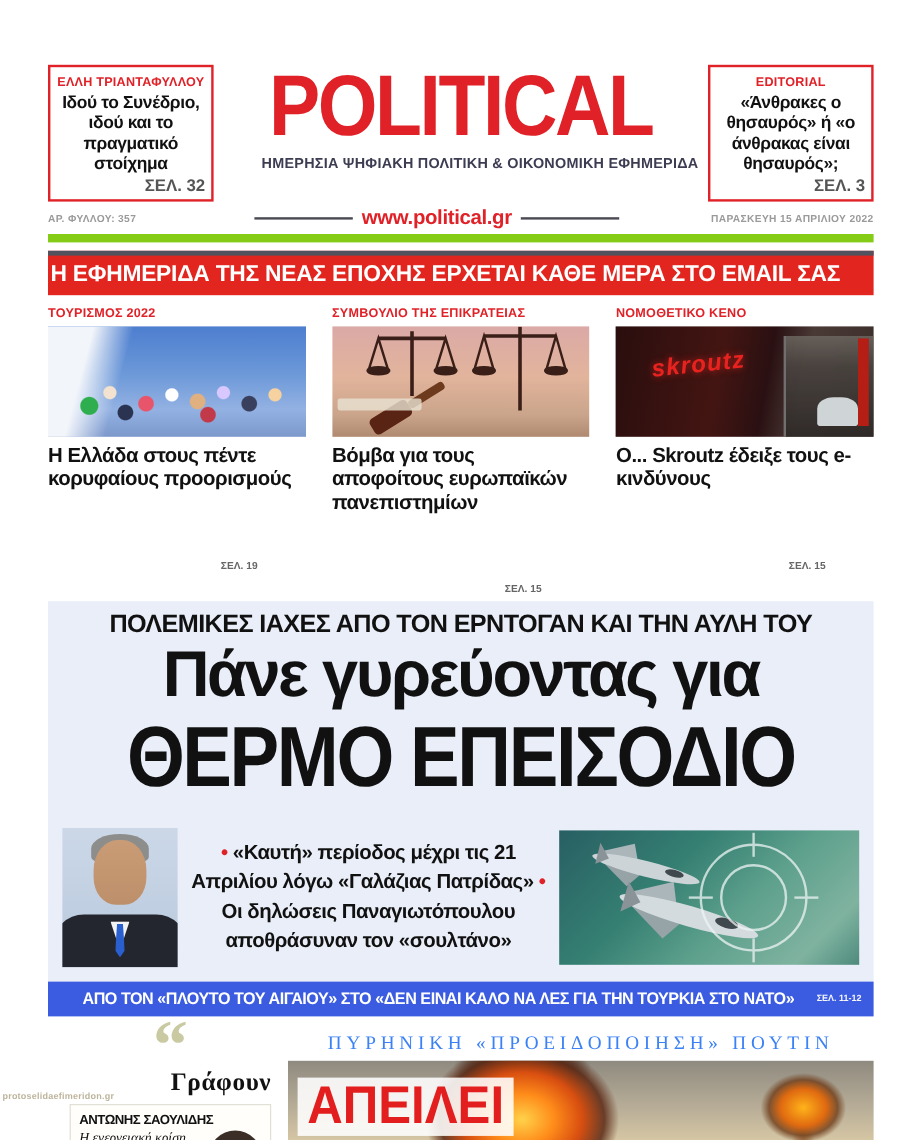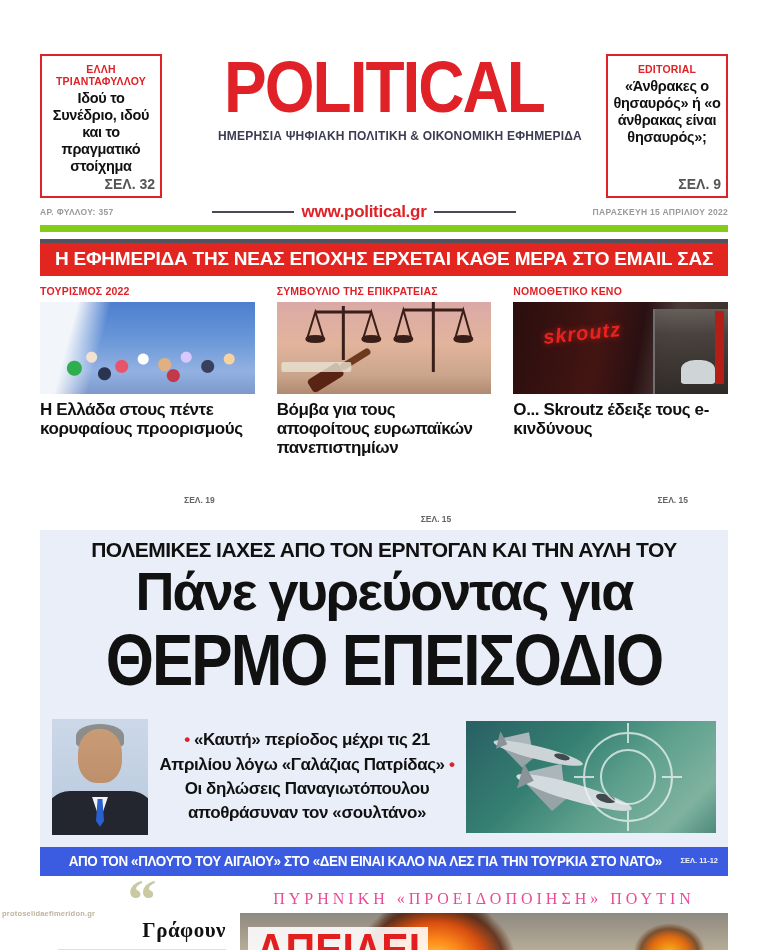--- a/index.html
+++ b/index.html
@@ -1,37 +1,37 @@
 <!DOCTYPE html>
 <html><head>
 <meta charset="utf-8">
 <style>
   html,body{margin:0;padding:0;background:#fff;}
   body{width:768px;height:950px;overflow:hidden;font-family:"Liberation Sans",sans-serif;color:#111;position:relative;}
   .page{padding:54px 40px 0;position:relative;}
 
   
-  .masthead{display:flex;align-items:stretch;gap:24px;}
+  .masthead{display:flex;align-items:stretch;gap:8px;}
   .side-box{width:146px;border:2px solid #e02127;padding:7px 5px 4px;text-align:center;display:flex;flex-direction:column;}
   .side-box .sb-label{color:#e02127;font-weight:bold;font-size:10.5px;letter-spacing:.2px;margin-bottom:3px;}
   .side-box .sb-title{font-weight:bold;font-size:14.5px;line-height:1.18;letter-spacing:-.3px;}
   .side-box .sb-page{font-size:14px;color:#555;text-align:right;margin-top:auto;font-weight:bold;}
   .logo-wrap{flex:1;text-align:center;padding-top:0;}
   .logo{color:#e02127;font-weight:bold;font-size:64px;line-height:.95;letter-spacing:-2px;transform:scaleY(1.12);transform-origin:top center;}
   .tagline{margin-top:14px;font-weight:bold;font-size:12px;letter-spacing:.2px;color:#3c3c52;white-space:nowrap;padding-left:32px;}
   .meta-row{display:flex;align-items:center;margin-top:4px;border-bottom:7px solid #84cc16;padding-bottom:3px;}
   .issue,.date{font-size:8.5px;color:#9a9a9a;font-weight:bold;letter-spacing:.3px;}
   .issue{width:150px;text-align:left;}
   .date{width:190px;text-align:right;}
   .site-row{flex:1;display:flex;align-items:center;justify-content:center;gap:8px;}
   .site-row .rule{height:2px;background:#4a4a55;width:82px;}
   .site{color:#e02127;font-weight:bold;font-size:17px;letter-spacing:-.3px;}
 
   
-  .banner{margin-top:7px;border-top:4px solid #53525e;background:#e3251f;color:#fff;text-align:center;
+  .banner{margin-top:7px;border-top:4px solid #53525e;background:#e3251f;color:#fff;
           font-weight:bold;font-size:19px;letter-spacing:-.2px;padding:5px 2px 6px;transform-origin:center;}
 
   
   .stories{display:grid;grid-template-columns:1fr 1fr 1fr;gap:22px;margin-top:9px;}
   .story .kicker{color:#e02127;font-weight:bold;font-size:10.5px;letter-spacing:.2px;}
   .story .thumb{height:92px;margin:5px 0 6px;position:relative;overflow:hidden;background:#888;}
   .story .title{font-weight:bold;font-size:17px;line-height:1.12;letter-spacing:-.4px;}
   .story .page{font-size:8.5px;color:#666;font-weight:bold;text-align:right;margin-top:3px;}
 
   .thumb.tourists{background:
@@ -86,21 +86,21 @@
   .quote-glyph{text-align:center;font-family:"Liberation Serif",serif;font-size:58px;line-height:.4;color:#c9c9a2;font-weight:bold;height:22px;}
   .grafoyn{text-align:right;font-family:"Liberation Serif",serif;font-weight:bold;font-size:21px;margin-top:8px;letter-spacing:.5px;}
   .authors-box{border:1px solid #e2dfd4;margin-top:6px;padding:7px 7px 6px;background:#fffefb;}
   .author-name{font-weight:bold;font-size:11px;letter-spacing:-.4px;white-space:nowrap;}
   .author-row{display:flex;gap:6px;margin-top:2px;}
   .author-quote{flex:1;font-family:"Liberation Serif",serif;font-style:italic;font-size:11.5px;line-height:1.25;}
   .avatar{width:44px;height:44px;border-radius:50%;flex:none;overflow:hidden;}
   .avatar.man{background:linear-gradient(180deg,#3a2e26 0 26%, #d8b294 26% 72%, #47526b 72%);}
 
   .col-right{flex:1;}
-  .putin-kicker{font-family:"Liberation Serif",serif;font-size:16px;letter-spacing:4px;text-align:center;color:#ec4899;padding:2px 0 5px;white-space:nowrap;}
+  .putin-kicker{font-family:"Liberation Serif",serif;font-size:16px;letter-spacing:4px;text-align:center;color:#3b82f6;padding:2px 0 5px;white-space:nowrap;}
   .putin-img{height:122px;position:relative;overflow:hidden;background:
       radial-gradient(ellipse 95px 75px at 40% 40%, #ffd24a 0%, #ff8c1a 28%, #d94f10 52%, rgba(90,40,20,.85) 72%, rgba(90,40,20,0) 85%),
       radial-gradient(ellipse 70px 48px at 40% 6%, rgba(35,28,24,.95), rgba(60,45,35,.55) 60%, rgba(60,45,35,0) 82%),
       radial-gradient(ellipse 42px 34px at 88% 32%, #ffb31a 0%, #e06a10 45%, rgba(110,60,25,.8) 68%, rgba(110,60,25,0) 85%),
       radial-gradient(ellipse 12px 42px at 88% 62%, rgba(150,90,40,.9), rgba(150,90,40,0) 80%),
       linear-gradient(180deg,#8f8a80 0%, #b5ab96 30%, #d6c7a4 55%, #c2ad85 78%, #95835f 100%);}
   .putin-headline{position:absolute;left:8px;top:14px;}
   .ph1{display:inline-block;background:rgba(255,255,255,.88);color:#e31e1e;font-weight:bold;font-size:41px;
        letter-spacing:0;line-height:1.0;padding:1px 8px 3px;transform:scaleY(1.08);transform-origin:top left;}
   .ph2{color:#e31e1e;font-weight:bold;font-size:30px;letter-spacing:-.5px;margin-top:6px;
@@ -119,21 +119,21 @@
       <div class="sb-title">Ιδού το Συνέδριο, ιδού και το πραγματικό στοίχημα</div>
       <div class="sb-page">ΣΕΛ. 32</div>
     </div>
     <div class="logo-wrap">
       <div class="logo">POLITICAL</div>
       <div class="tagline">ΗΜΕΡΗΣΙΑ ΨΗΦΙΑΚΗ ΠΟΛΙΤΙΚΗ &amp; ΟΙΚΟΝΟΜΙΚΗ ΕΦΗΜΕΡΙΔΑ</div>
     </div>
     <div class="side-box">
       <div class="sb-label">EDITORIAL</div>
       <div class="sb-title">«Άνθρακες ο θησαυρός» ή «ο άνθρακας είναι θησαυρός»;</div>
-      <div class="sb-page">ΣΕΛ. 9</div>
+      <div class="sb-page">ΣΕΛ. 3</div>
     </div>
   </div>
 
   <div class="meta-row">
     <div class="issue">ΑΡ. ΦΥΛΛΟΥ: 357</div>
     <div class="site-row">
       <span class="rule"></span>
       <span class="site">www.political.gr</span>
       <span class="rule"></span>
     </div>

